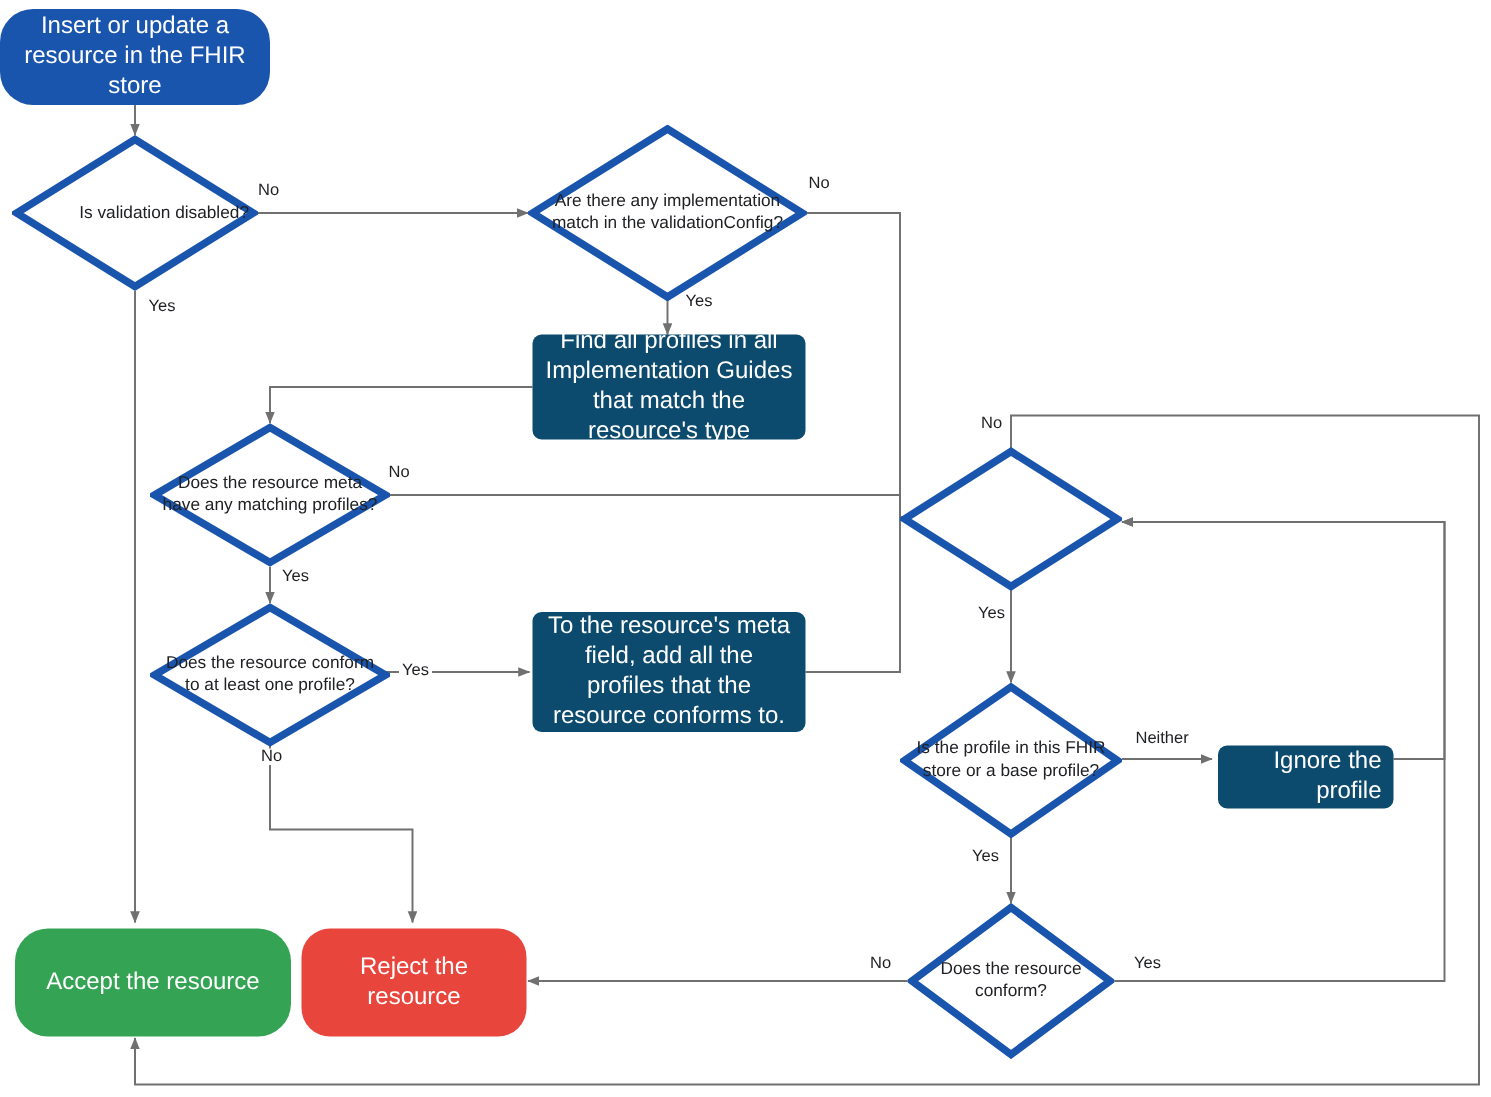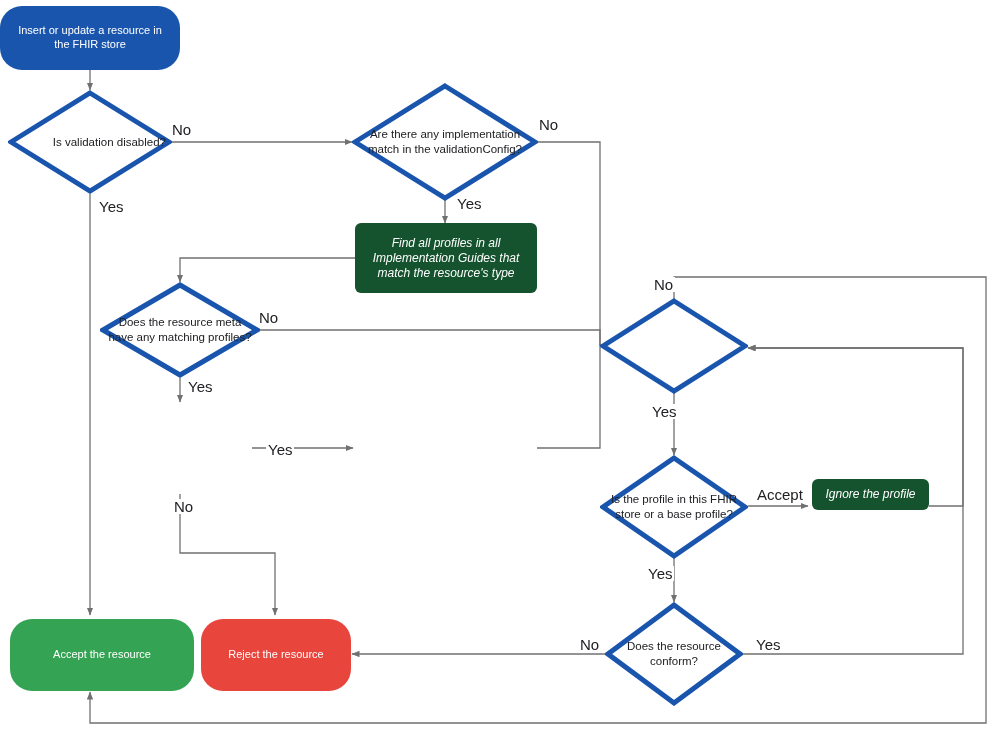--- a/index.html
+++ b/index.html
@@ -31,34 +31,33 @@
     box-sizing: border-box;
     display: flex;
     align-items: center;
     justify-content: center;
     text-align: center;
     line-height: 1.25;
   }
   .terminator {
     border-radius: 22px;
     color: #ffffff;
-    font-size: 11px;
+    font-size: 16px;
     padding: 4px 15px;
   }
   .t-start  { background: #1a55ad; }
   .t-accept { background: #34a353; }
   .t-reject { background: #e8453c; }
 
   .process {
-    background: #14532d;
+    background: #0c4a6e;
     color: #ffffff;
     border-radius: 6px;
-    font-size: 12px;
+    font-size: 16px;
     padding: 4px 8px;
-    font-style: italic;
   }
 
   .decision {
     background: transparent;
   }
   .decision .dshape {
     position: absolute;
     left: 0; top: 0;
     width: 100%; height: 100%;
   }
@@ -66,21 +65,21 @@
     position: relative;
     z-index: 2;
     color: #202124;
     font-size: 11.5px;
     line-height: 1.3;
     padding: 0 6px;
     width: 100%;
   }
   .edge-label {
     position: absolute;
-    font-size: 15px;
+    font-size: 11px;
     color: #202124;
     background: #ffffff;
     padding: 0 2px;
     white-space: nowrap;
     line-height: 1;
   }
 </style>
 </head>
 <body>
 
@@ -154,51 +153,60 @@
     <span>Find all profiles in all Implementation Guides that match the resource's type</span>
   </div>
 
   <div class="node decision" style="left:100px; top:282px; width:160px; height:96px;">
     <svg class="dshape" viewBox="0 0 160 96" preserveAspectRatio="none">
       <polygon points="80,3 157,48 80,93 3,48" fill="#ffffff" stroke="#1a55ad" stroke-width="5"></polygon>
     </svg>
     <span class="dlabel">Does the resource meta have any matching profiles?</span>
   </div>
 
-
+  <div class="node decision" style="left:100px; top:402px; width:160px; height:96px;">
+    <svg class="dshape" viewBox="0 0 160 96" preserveAspectRatio="none">
+      <polygon points="80,3 157,48 80,93 3,48" fill="#ffffff" stroke="#1a55ad" stroke-width="5"></polygon>
+    </svg>
+    <span class="dlabel">Does the resource conform to at least one profile?</span>
+  </div>
+
+  <div class="node process" style="left:355px; top:408px; width:182px; height:80px;">
+    <span>To the resource's meta field, add all the profiles that the resource conforms to.</span>
+  </div>
 
   <div class="node decision" style="left:600px; top:298px; width:148px; height:96px;">
     <svg class="dshape" viewBox="0 0 148 96" preserveAspectRatio="none">
       <polygon points="74,3 145,48 74,93 3,48" fill="#ffffff" stroke="#1a55ad" stroke-width="5"></polygon>
     </svg>
   </div>
 
   <div class="node decision" style="left:600px; top:455px; width:148px; height:104px;">
     <svg class="dshape" viewBox="0 0 148 104" preserveAspectRatio="none">
       <polygon points="74,3 145,52 74,101 3,52" fill="#ffffff" stroke="#1a55ad" stroke-width="5"></polygon>
     </svg>
     <span class="dlabel">Is the profile in this FHIR store or a base profile?</span>
   </div>
 
-  <div class="node process" style="left:812px; top:479px; width:117px; height:31px;">
+  <div class="node process" style="left:812px; top:497px; width:117px; height:42px;text-align:right;">
     <span>Ignore the profile</span>
   </div>
 
   <div class="node decision" style="left:605px; top:602px; width:138px; height:104px;">
     <svg class="dshape" viewBox="0 0 138 104" preserveAspectRatio="none">
       <polygon points="69,3 135,52 69,101 3,52" fill="#ffffff" stroke="#1a55ad" stroke-width="5"></polygon>
     </svg>
     <span class="dlabel">Does the resource conform?</span>
   </div>
 
   <div class="node terminator t-accept" style="left:10px; top:619px; width:184px; height:72px;">
     <span>Accept the resource</span>
   </div>
 
-  <div class="node terminator t-reject" style="left:201px; top:619px; width:150px; height:72px;">
+  <div class="node terminator t-reject" style="left:201px; top:619px; width:150px; height:72px;border-radius:19px;">
     <span>Reject the resource</span>
   </div>
 
   <span class="edge-label" style="left:170px; top:122px;">No</span>
 
   <span class="edge-label" style="left:97px; top:199px;">Yes</span>
 
   <span class="edge-label" style="left:537px; top:117px;">No</span>
 
   <span class="edge-label" style="left:455px; top:196px;">Yes</span>
@@ -208,21 +216,21 @@
   <span class="edge-label" style="left:186px; top:379px;">Yes</span>
 
   <span class="edge-label" style="left:266px; top:442px;">Yes</span>
 
   <span class="edge-label" style="left:172px; top:499px;">No</span>
 
   <span class="edge-label" style="left:652px; top:277px;">No</span>
 
   <span class="edge-label" style="left:650px; top:404px;">Yes</span>
 
-  <span class="edge-label" style="left:755px; top:487px;">Accept</span>
+  <span class="edge-label" style="left:755px; top:487px;">Neither</span>
 
   <span class="edge-label" style="left:646px; top:566px;">Yes</span>
 
   <span class="edge-label" style="left:578px; top:637px;">No</span>
 
   <span class="edge-label" style="left:754px; top:637px;">Yes</span>
 
 </div>
 
 </body></html>

